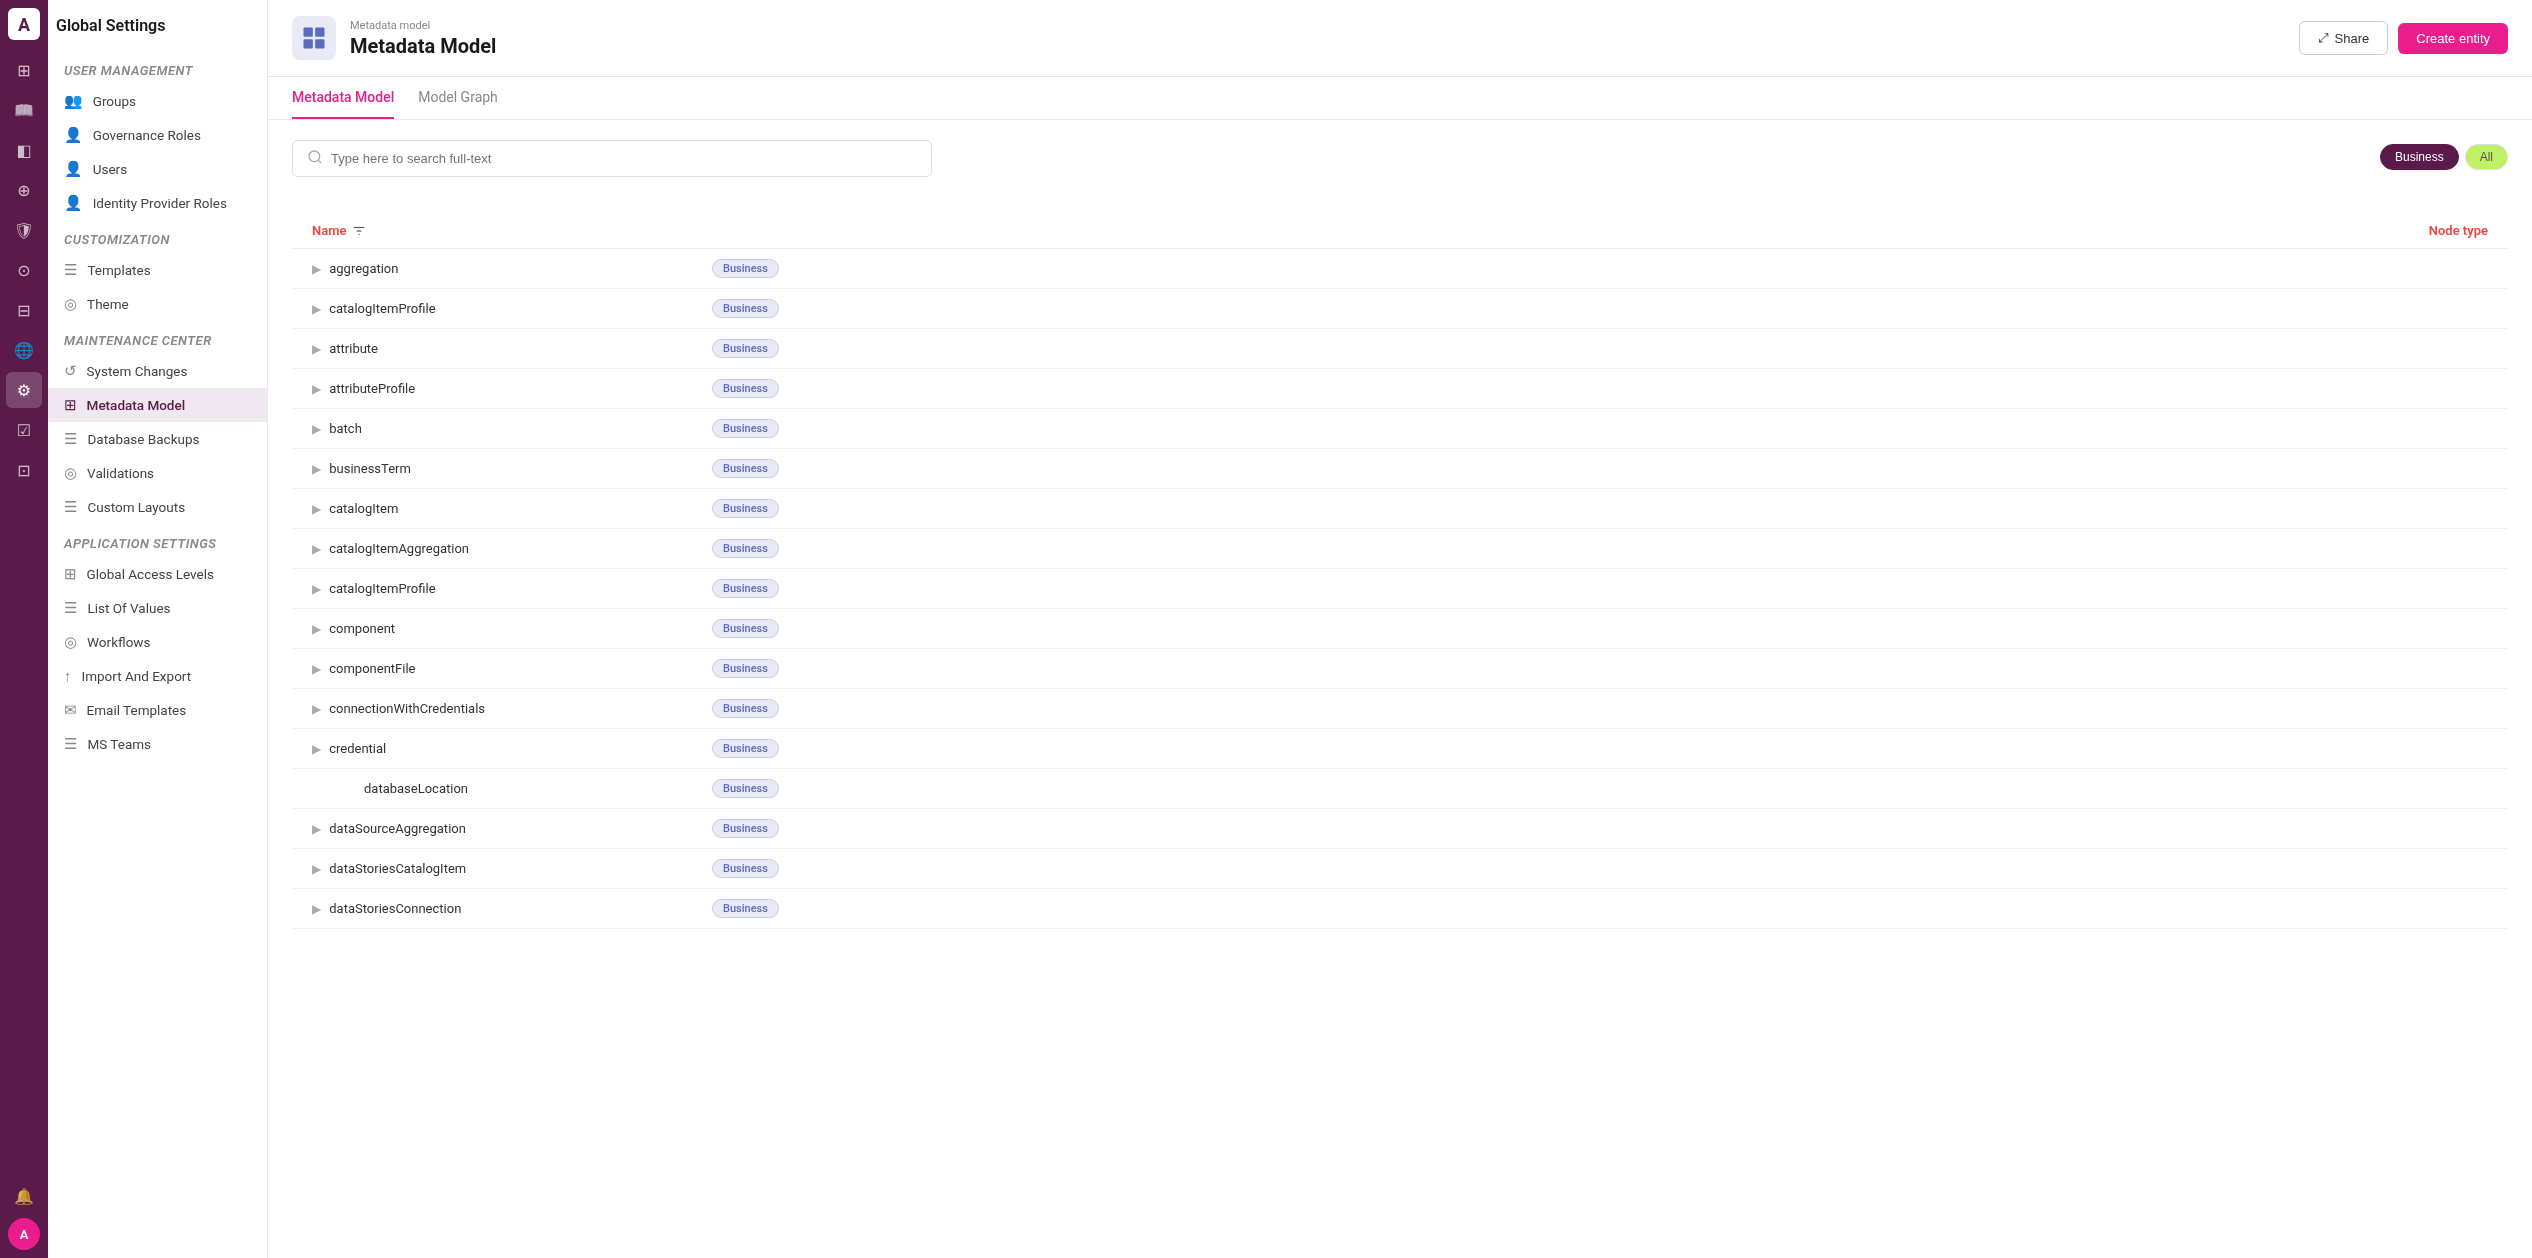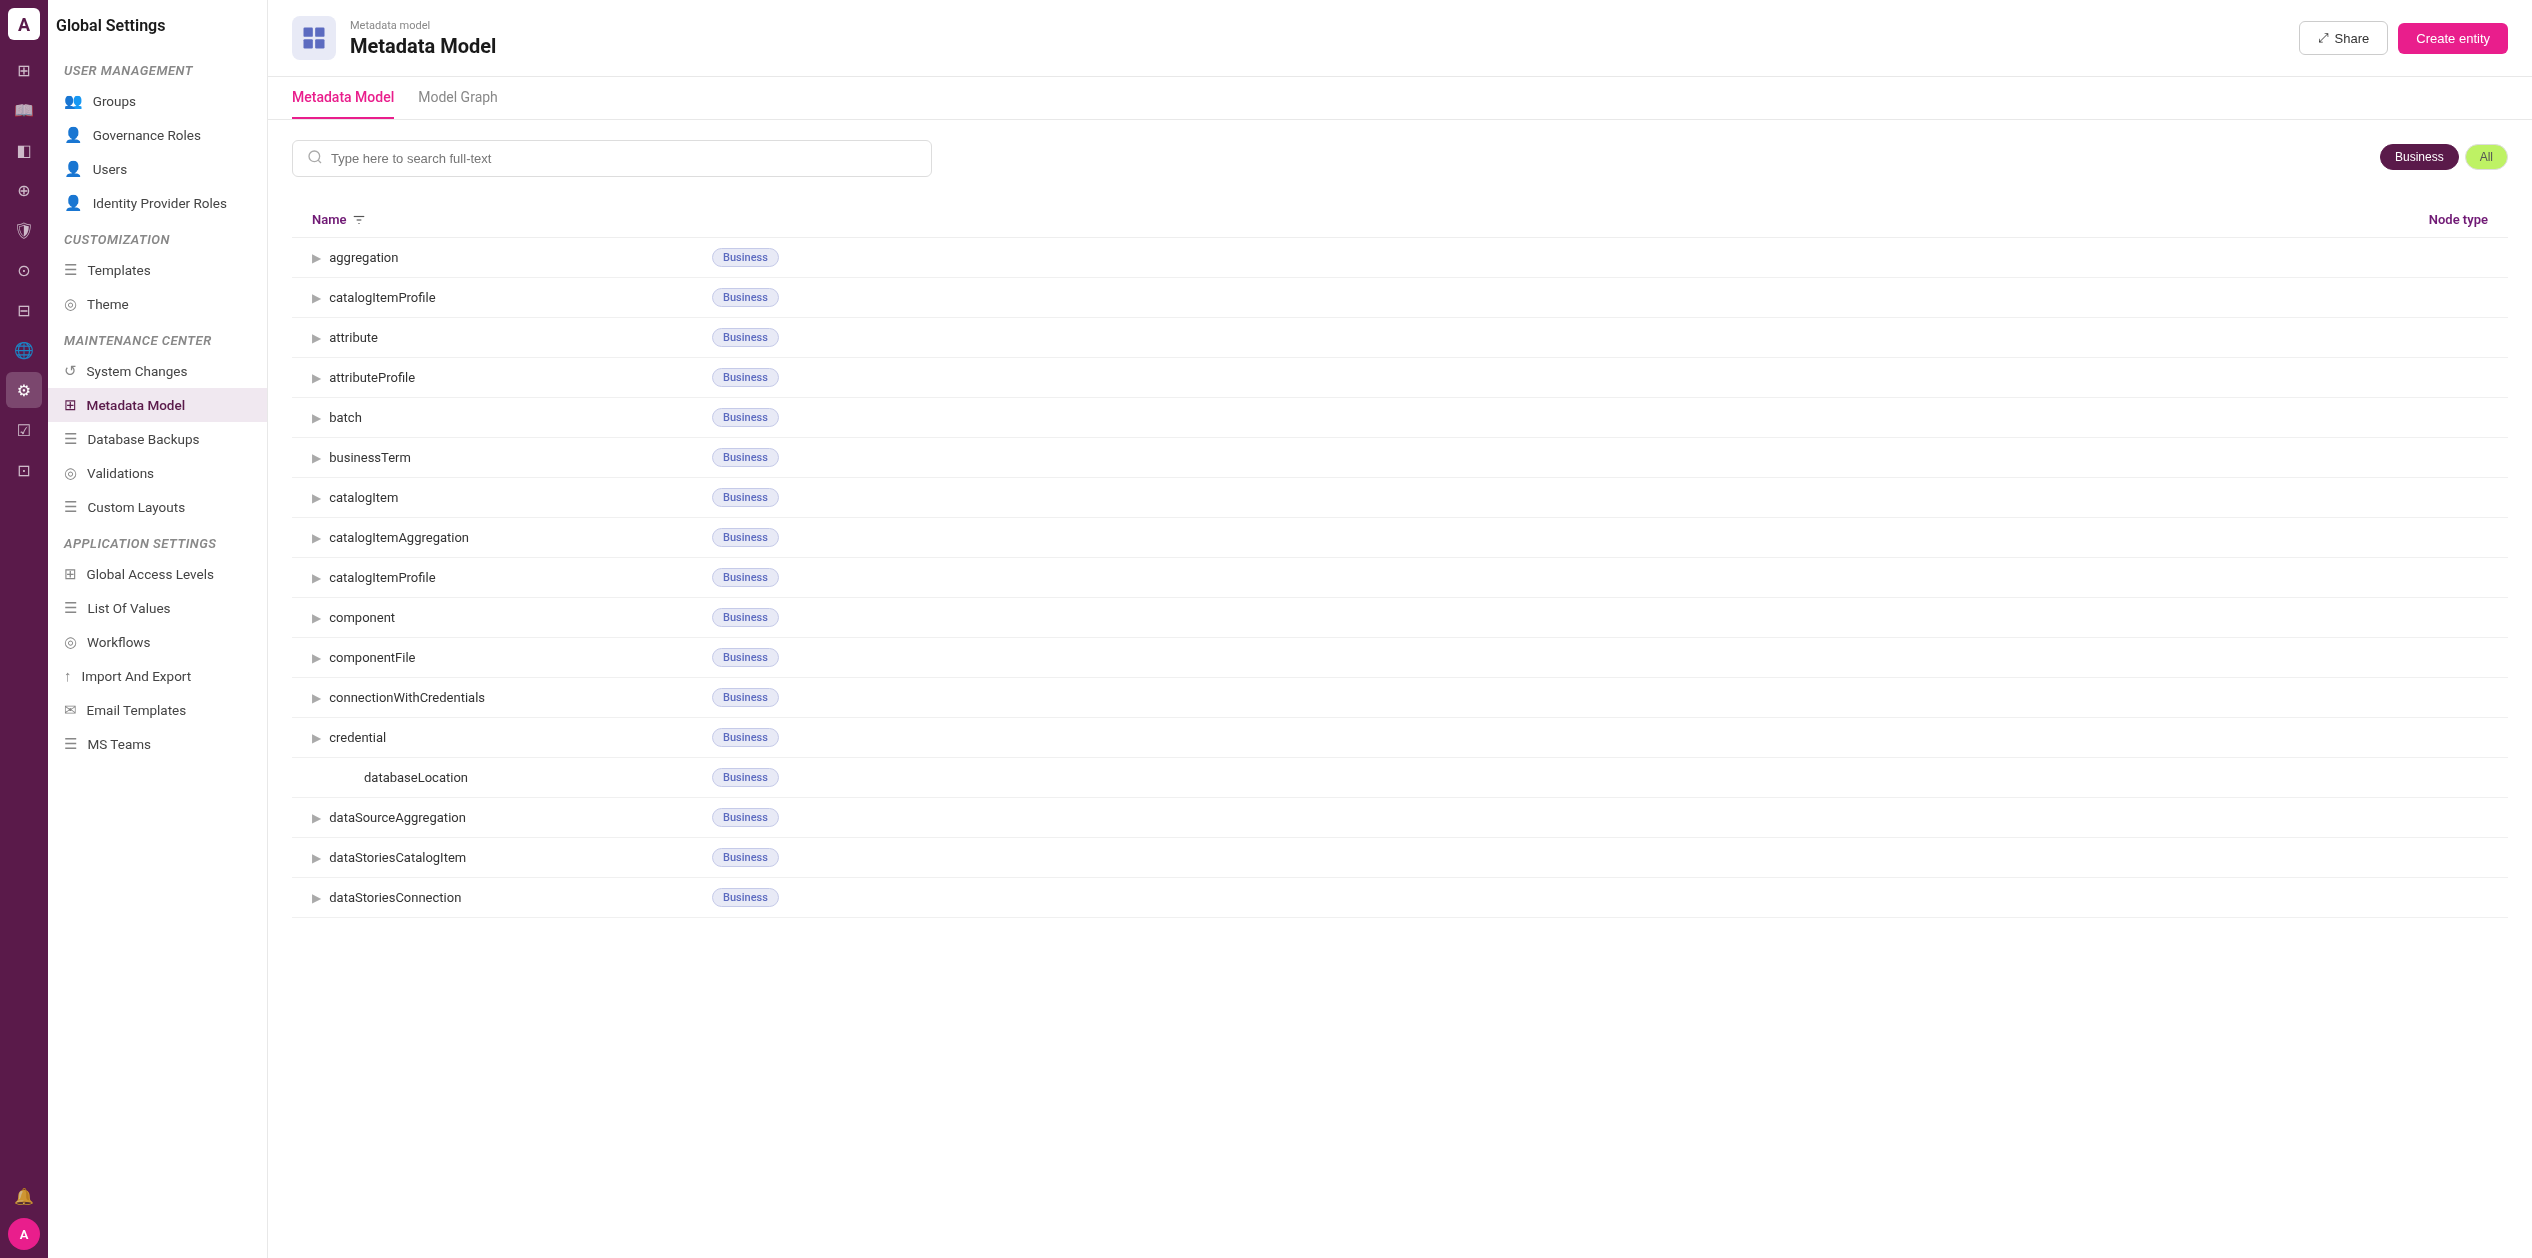--- a/index.html
+++ b/index.html
@@ -197,21 +197,21 @@
     }
 
     
     .search-bar {
       display: flex;
       align-items: center;
       gap: 8px;
       border: 1px solid #ddd;
       border-radius: 6px;
       padding: 8px 14px;
-      margin-bottom: 9px;
+      margin-bottom: 20px;
       max-width: 640px;
       background: #fff;
     }
     .search-bar input {
       border: none;
       outline: none;
       font-size: 13px;
       color: #555;
       flex: 1;
       background: transparent;
@@ -231,21 +231,21 @@
       color: #fff;
       border-color: #5a1a4a;
     }
 
     
     .table-header {
       display: flex;
       align-items: center;
       padding: 10px 20px;
       border-bottom: 1px solid #eee;
-      color: #701a75;
+      color: #ef4444;
       font-weight: 600;
       font-size: 13px;
     }
     .col-name { flex: 0 0 400px; display: flex; align-items: center; gap: 6px; }
     .col-nodetype { flex: 1; text-align: right; }
     .table-row {
       display: flex;
       align-items: center;
       padding: 10px 20px;
       border-bottom: 1px solid #f0f0f0;

